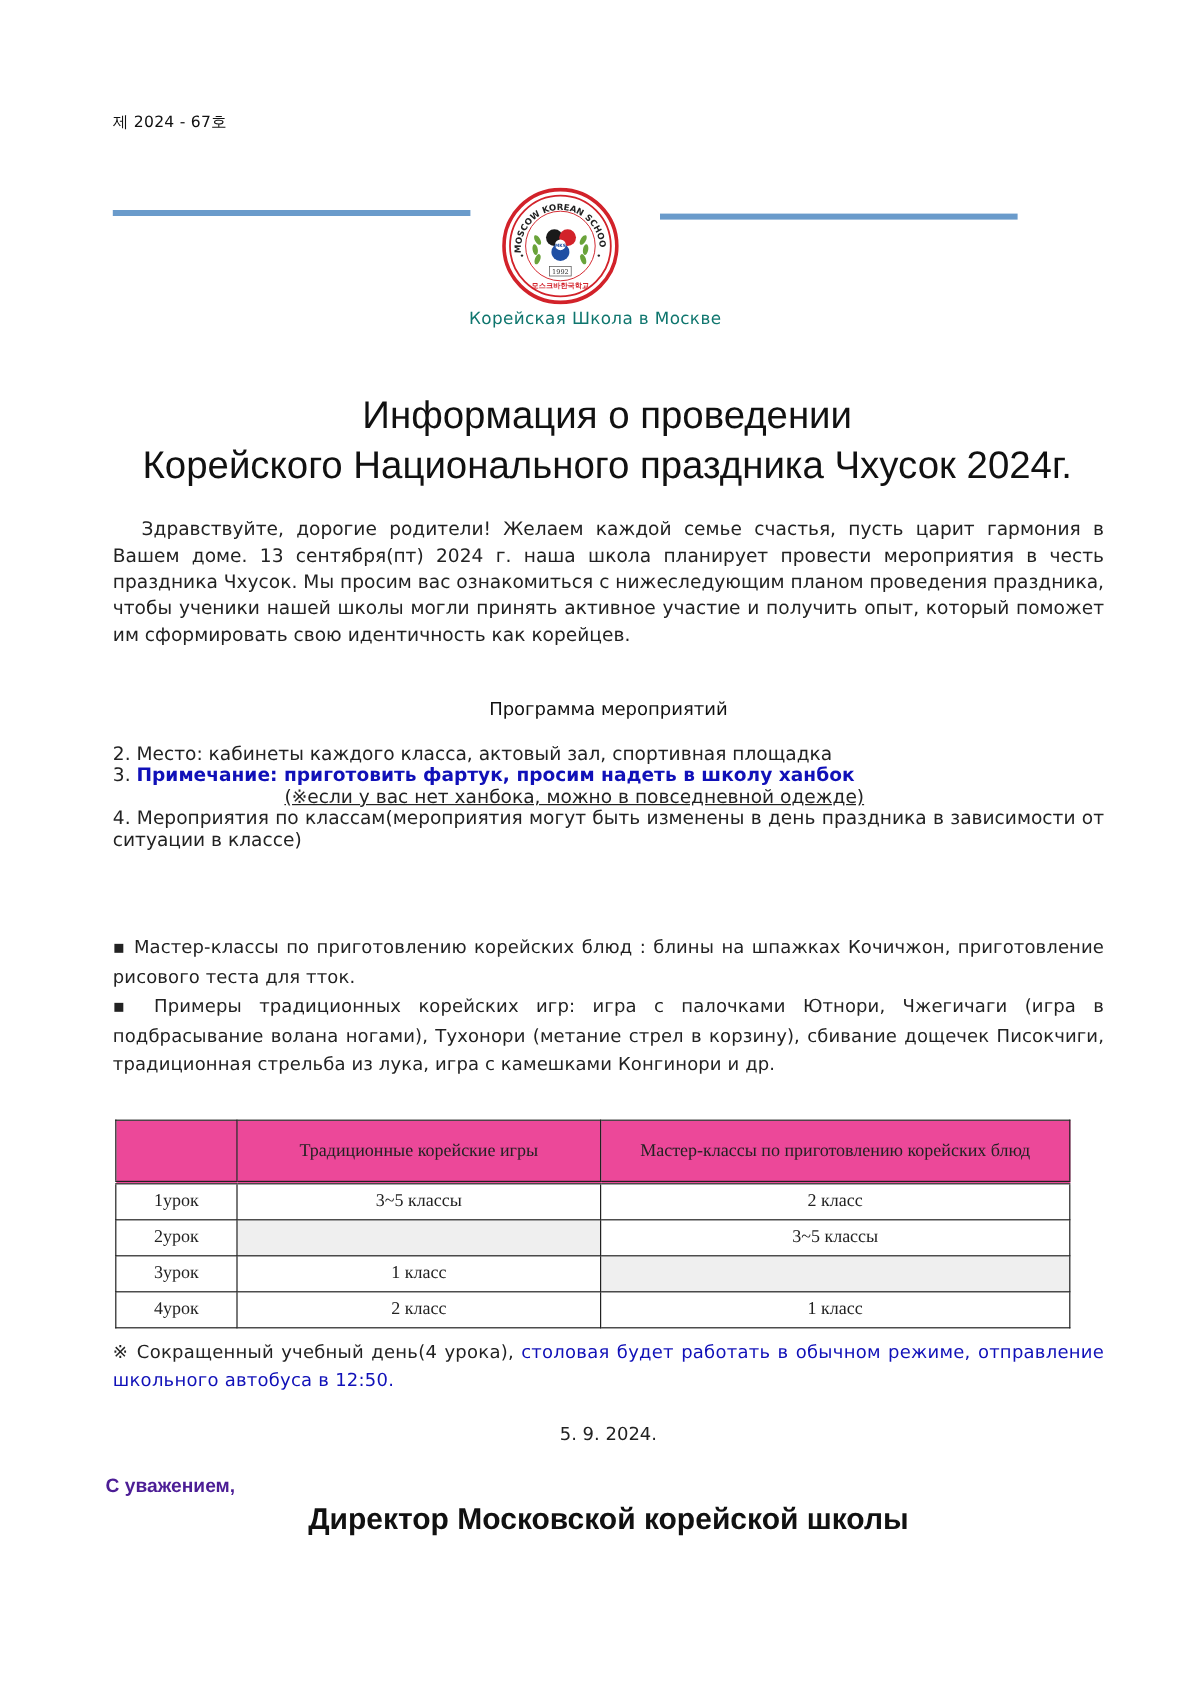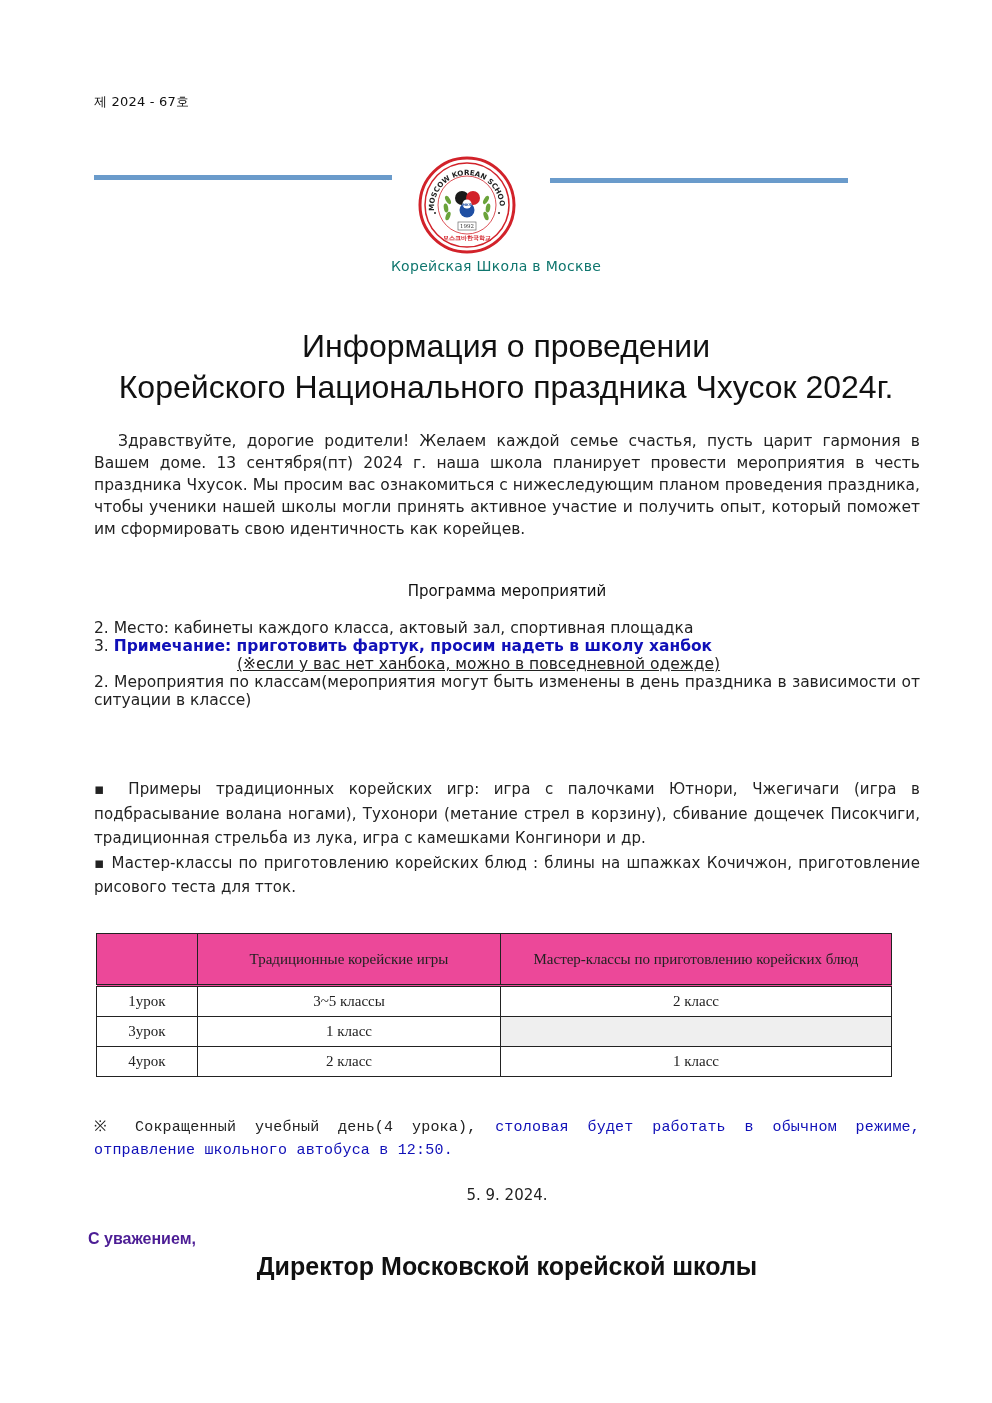--- a/index.html
+++ b/index.html
@@ -34,21 +34,21 @@
   .bullets p { margin: 0; text-align: justify; }
 
   .schedule { left: 96px; top: 933px; width: 796px; border-collapse: collapse; font-family: "Liberation Serif", "DejaVu Serif", serif; font-size: 15px; color: #222; }
   .schedule td, .schedule th { border: 1px solid #222; text-align: center; font-weight: normal; padding: 0 6px; }
   .schedule th { background: #ec4899; height: 50px; line-height: 24px; border-bottom: 3px double #222; }
   .schedule td { height: 29px; }
   .schedule .shaded { background: #efefef; }
   .c0 { width: 88px; }
   .c1 { width: 290px; }
 
-  .footnote { left: 94px; width: 826px; top: 1116px; font-size: 15px; line-height: 23px; text-align: justify; color: #222; letter-spacing: 0.2px; font-family: Liberation Mono, monospace; }
+  .footnote { left: 94px; width: 826px; top: 1116px; font-size: 15px; line-height: 23px; text-align: justify; color: #222; letter-spacing: 0.2px; }
   .date { left: 94px; width: 826px; top: 1186px; text-align: center; font-size: 15px; color: #222; }
 
   .regards { left: 88px; width: 826px; top: 1230px; font-family: "Liberation Sans", sans-serif; font-weight: bold; font-size: 16px; color: #4c1d95; }
   .signature { left: 94px; width: 826px; top: 1252px; text-align: center; font-family: "Liberation Sans", sans-serif; font-weight: bold; font-size: 25px; color: #111; }
 </style>
 </head>
 <body>
 
 <div class="abs doc-number">제 2024 - 67호</div>
 <div class="abs hline hline-left"></div>
@@ -96,41 +96,46 @@
 <div class="abs para intro">Здравствуйте, дорогие родители! Желаем каждой семье счастья, пусть царит гармония в Вашем доме. 13 сентября(пт) 2024 г. наша школа планирует провести мероприятия в честь праздника Чхусок. Мы просим вас ознакомиться с нижеследующим планом проведения праздника, чтобы ученики нашей школы могли принять активное участие и получить опыт, который поможет им сформировать свою идентичность как корейцев.</div>
 
 <div class="abs section-heading">Программа мероприятий</div>
 
 <div class="abs list">
   <p>2. Место: кабинеты каждого класса, актовый зал, спортивная площадка</p>
   <p>
     <span>3. </span><span class="blue">Примечание: приготовить фартук, просим надеть в школу ханбок</span>
   </p>
   <p class="note-indent">(※если у вас нет ханбока, можно в повседневной одежде)</p>
-  <p>2. Мероприятия по классам(мероприятия могут быть изменены в день праздника в зависимости от ситуации в классе)</p>
+  <p>4. Мероприятия по классам(мероприятия могут быть изменены в день праздника в зависимости от ситуации в классе)</p>
 </div>
 
 <div class="abs bullets">
+  <p>▪ Мастер-классы по приготовлению корейских блюд : блины на шпажках Кочичжон, приготовление рисового теста для тток.</p>
   <p>▪ Примеры традиционных корейских игр: игра с палочками Ютнори, Чжегичаги (игра в подбрасывание волана ногами), Тухонори (метание стрел в корзину), сбивание дощечек Писокчиги, традиционная стрельба из лука, игра с камешками Конгинори и др.</p>
-  <p>▪ Мастер-классы по приготовлению корейских блюд : блины на шпажках Кочичжон, приготовление рисового теста для тток.</p>
 </div>
 
 <table class="abs schedule">
   <thead>
     <tr>
       <th class="c0"></th>
       <th class="c1">Традиционные корейские игры</th>
       <th>Мастер-классы по приготовлению корейских блюд</th>
     </tr>
   </thead>
   <tbody>
     <tr>
       <td>1урок</td>
       <td>3~5 классы</td>
       <td>2 класс</td>
+    </tr>
+    <tr>
+      <td>2урок</td>
+      <td class="shaded"></td>
+      <td>3~5 классы</td>
     </tr>
     <tr>
       <td>3урок</td>
       <td>1 класс</td>
       <td class="shaded"></td>
     </tr>
     <tr>
       <td>4урок</td>
       <td>2 класс</td>
       <td>1 класс</td>

